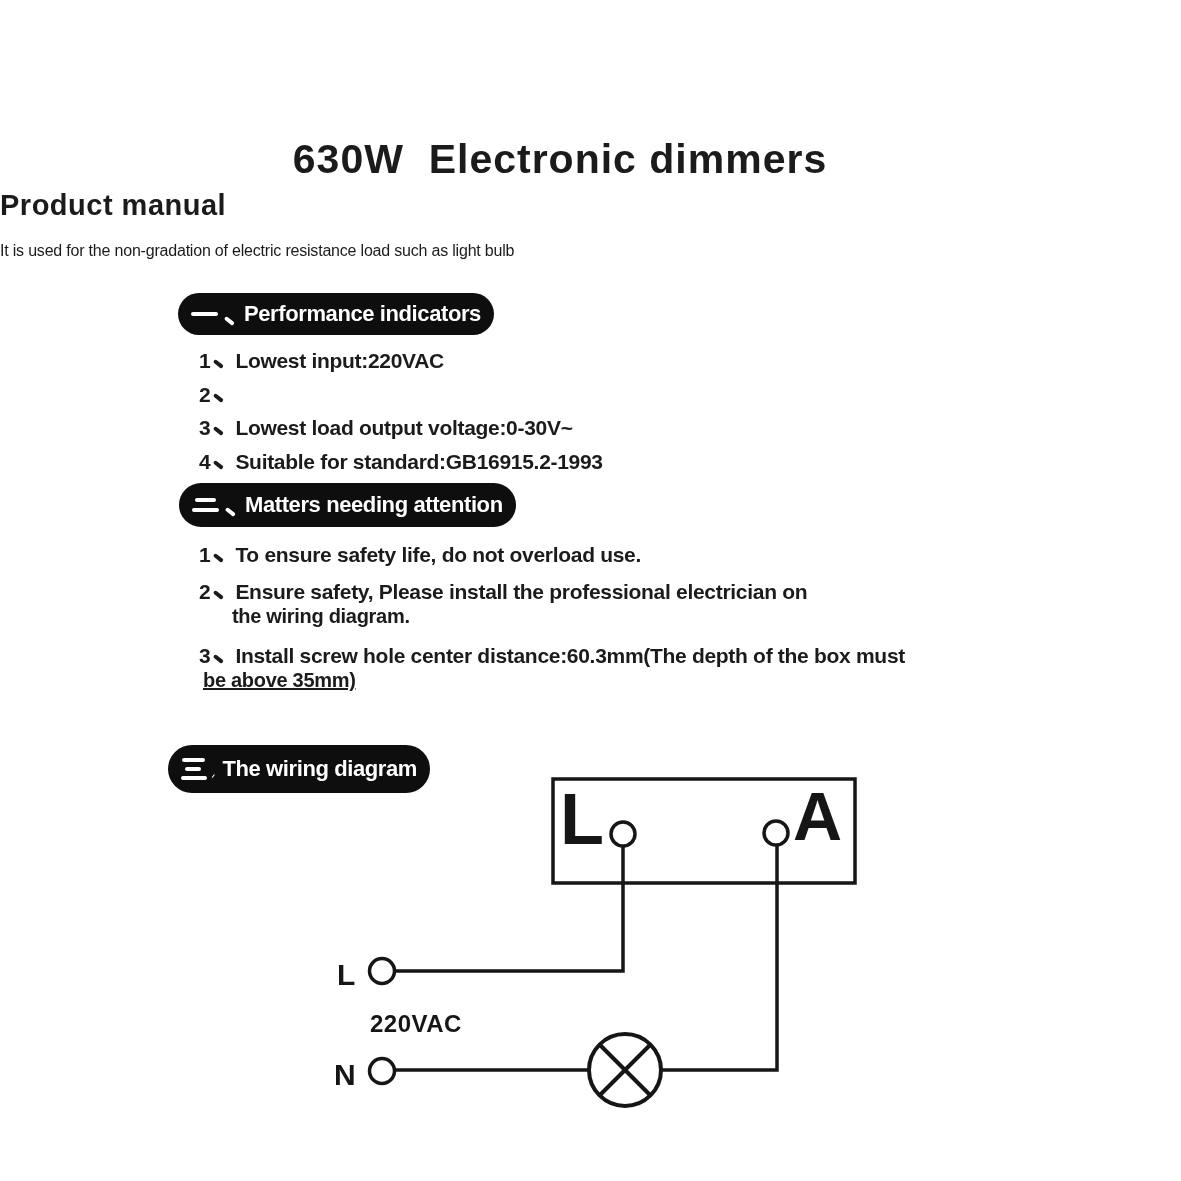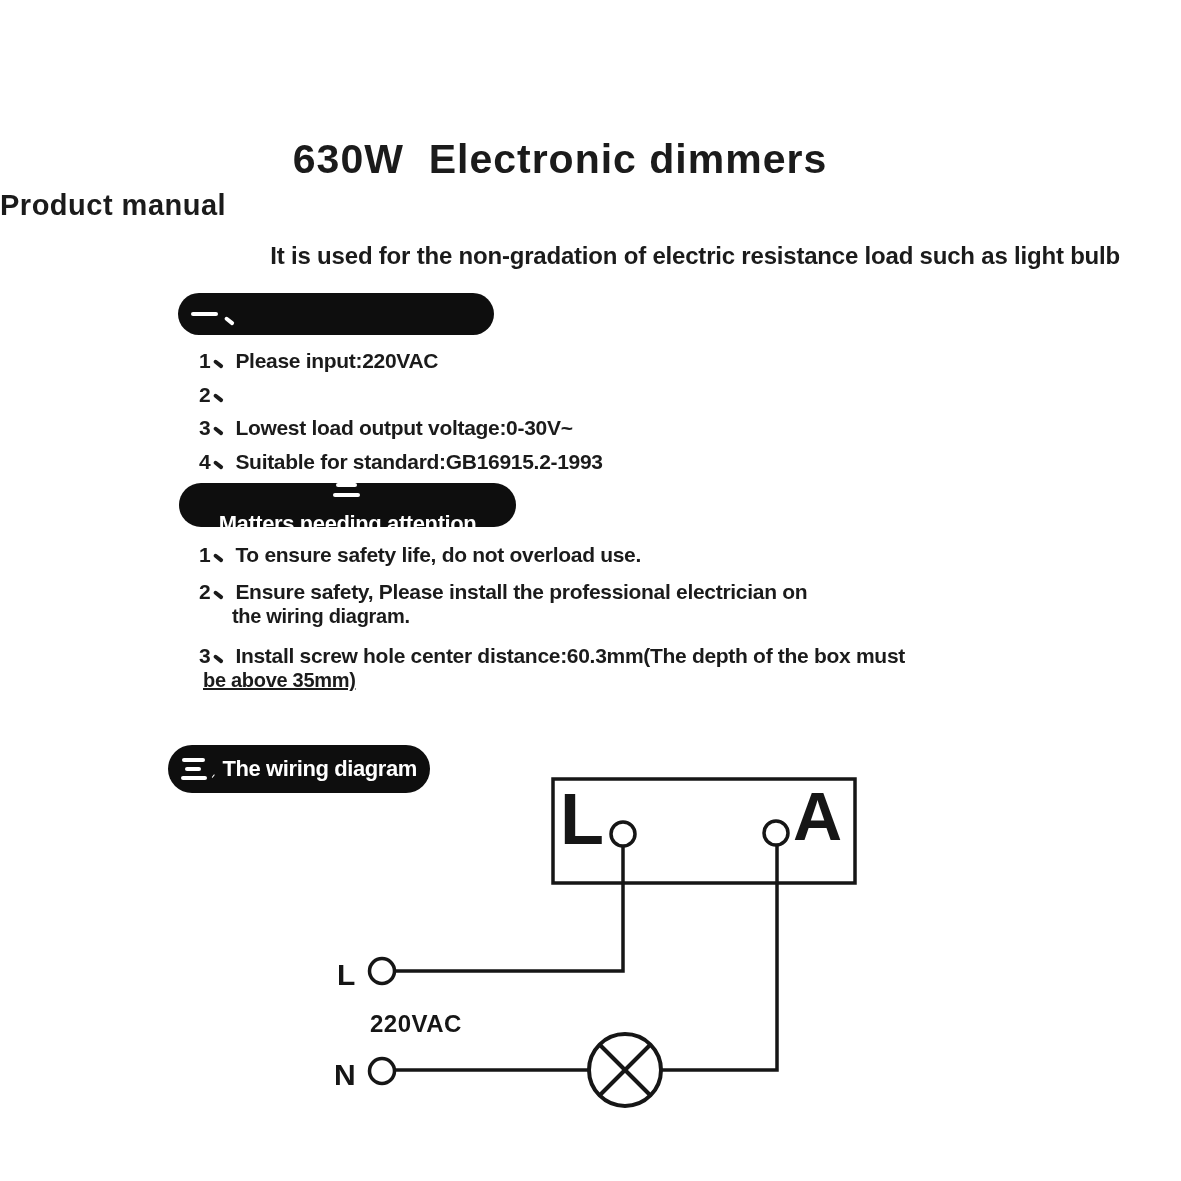--- a/index.html
+++ b/index.html
@@ -8,27 +8,27 @@
     font-family:"Liberation Sans", sans-serif;color:#1b1b1b;
     -webkit-font-smoothing:antialiased;
   }
   .abs{position:absolute;}
   
   .header{position:absolute;left:0;top:0;width:1120px;}
   .title{position:absolute;top:136px;left:0;width:100%;text-align:center;
          font-size:41px;font-weight:700;letter-spacing:1px;white-space:pre;}
   .subtitle{position:absolute;top:189px;left:0;width:100%;text-align:left;
          font-size:29px;font-weight:700;letter-spacing:0.5px;}
-  .tagline{position:absolute;top:242px;left:0;width:100%;text-align:right;
-         font-size:24px;font-weight:700;letter-spacing:-0.2px;white-space:nowrap;}
+  .tagline{position:absolute;top:242px;left:0;width:100%;text-align:left;
+         font-size:16px;font-weight:400;letter-spacing:-0.2px;white-space:nowrap;}
   
   .pill{position:absolute;background:#0e0e0e;border-radius:24px;color:#ffffff;
         display:flex;align-items:center;padding:0 13px;box-sizing:border-box;white-space:nowrap;}
   #pill1{left:178px;top:293px;width:316px;height:42px;}
-  #pill2{left:179px;top:483px;width:337px;height:44px;flex-direction:column;}
+  #pill2{left:179px;top:483px;width:337px;height:44px;}
   #pill3{left:168px;top:745px;width:262px;height:48px;}
   .pill .label{font-size:22px;font-weight:700;letter-spacing:-0.4px;}
   .cjk{display:flex;flex-direction:column;justify-content:center;margin-right:3px;}
   .cjk .bar{background:#ffffff;height:4px;border-radius:2px;}
   .cjk .bar + .bar{margin-top:6px;}
   .dun{display:inline-block;width:11px;height:3.5px;border-radius:2px;transform:rotate(38deg);}
   .dun.w{background:#ffffff;margin:14px 9px 0 3px;}
   .dun.k{background:#1b1b1b;}
   
   .li{position:absolute;display:flex;align-items:flex-start;
@@ -47,26 +47,27 @@
   <div class="title">630W  Electronic dimmers</div>
   <div class="subtitle">Product manual</div>
   <div class="tagline">It is used for the non-gradation of electric resistance load such as light bulb</div>
 </div>
 
 <div class="pill" id="pill1">
   <span class="cjk">
     <span class="bar" style="width:27px;"></span>
   </span>
   <span class="dun w"></span>
+  <span class="label">Performance indicators</span>
 </div>
 
 <div class="li" style="left:199px;top:349px;">
   <span class="num">1</span>
   <span class="dun k"></span>
-  <span class="txt">Please input:220VAC</span>
+  <span class="txt">Lowest input:220VAC</span>
 </div>
 <div class="li" style="left:199px;top:383px;">
   <span class="num">2</span>
   <span class="dun k"></span>
 </div>
 <div class="li" style="left:199px;top:416px;">
   <span class="num">3</span>
   <span class="dun k"></span>
   <span class="txt">Lowest load output voltage:0-30V~</span>
 </div>

